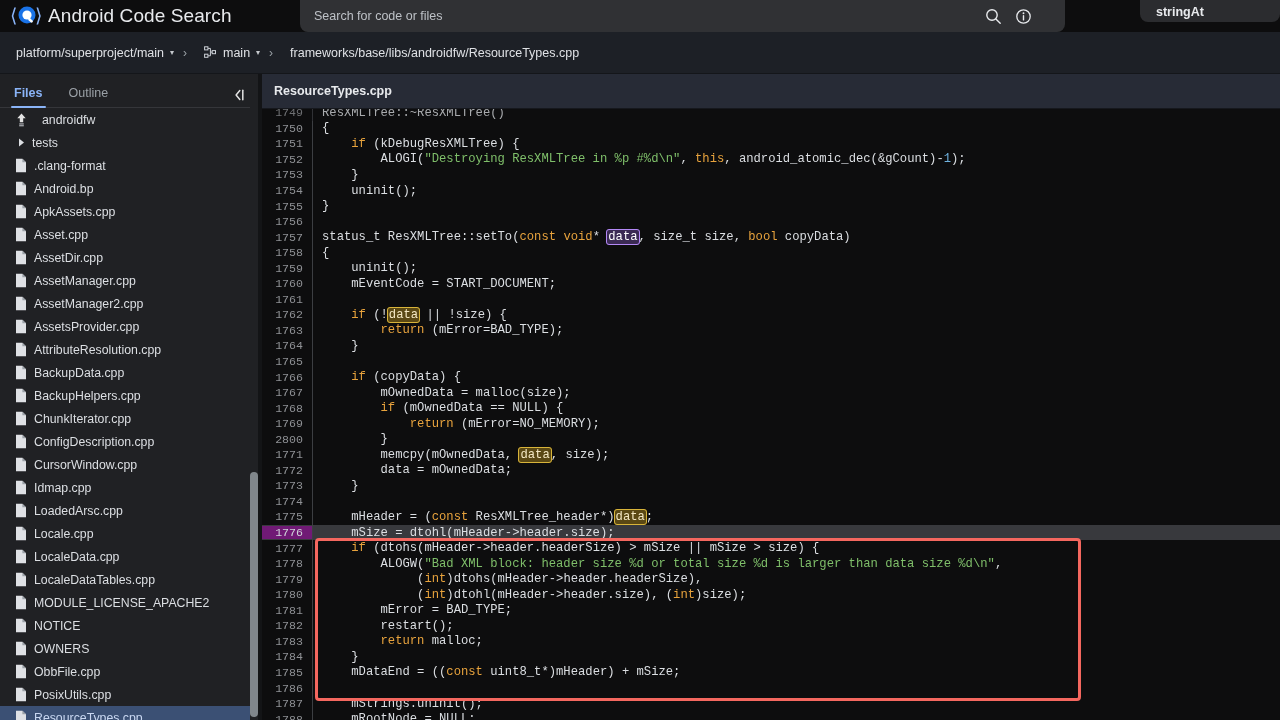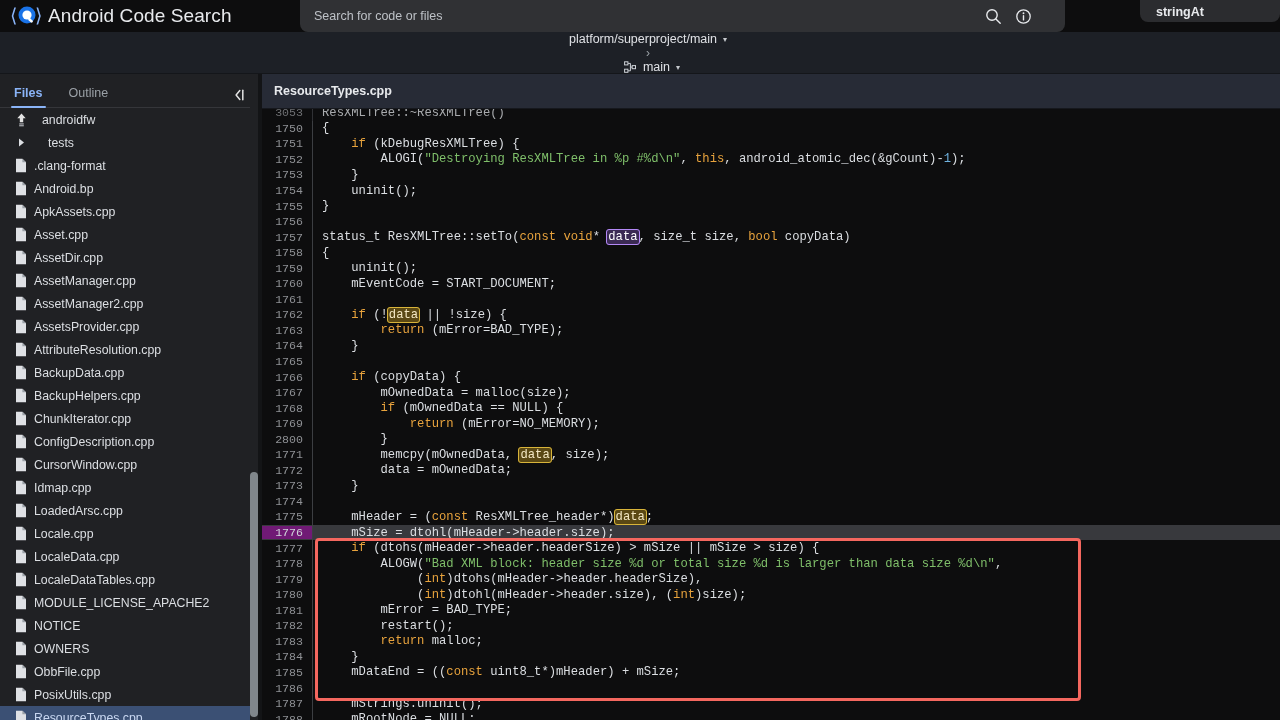--- a/index.html
+++ b/index.html
@@ -58,21 +58,20 @@
   #stringat-popup span { font-size: 12.5px; font-weight: bold; color: #e8eaed; }
 
   
   #breadcrumb {
     position: absolute; top: 32px; left: 0;
     width: 1280px; height: 42px;
     background: #1d2026;
     display: flex; align-items: center;
     padding-left: 16px;
     border-bottom: 1px solid #14161a;
-    flex-direction: column;
   }
   .crumb { display: flex; align-items: center; font-size: 12.5px; color: #dfe1e5; white-space: nowrap; cursor: pointer; }
   .crumb-sep { margin: 0 9px; color: #9aa0a6; font-size: 12px; }
   .caret { margin-left: 6px; font-size: 8px; color: #c5c8cc; }
   .branch-ico { margin-right: 6px; display:inline-flex; }
 
   
   #sidebar {
     position: absolute; top: 74px; left: 0;
     width: 258px; height: 646px;
@@ -290,21 +289,21 @@
           </svg>
         </span>
         <span class="tw" style="margin-left: 10px;">androidfw</span>
       </div>
       <div class="tree-row">
         <span class="tree-ico">
           <svg width="11" height="11" viewBox="0 0 11 11">
             <path d="M3 1.6 L8 5.5 L3 9.4 Z" fill="#dcdfe3"></path>
           </svg>
         </span>
-        <span class="tw" style="margin-left: 16px;">tests</span>
+        <span class="tw" style="margin-left: 0px;">tests</span>
       </div>
       <div class="tree-row">
         <span class="tree-ico">
           <svg width="12" height="15" viewBox="0 0 12 15">
             <path d="M1 0.8 H7.4 L11 4.3 V14.2 H1 Z" fill="#dfe1e5"></path>
             <path d="M7.4 0.8 L11 4.3 H7.4 Z" fill="#9aa0a6"></path>
           </svg>
         </span>
         <span class="tw">.clang-format</span>
       </div>
@@ -530,21 +529,21 @@
 <div id="tree-scroll-track"></div>
 <div id="tree-scroll-thumb"></div>
 <div id="divider"></div>
 
 <div id="content">
   <div id="file-header">
     <span>ResourceTypes.cpp</span>
   </div>
   <div id="code-scroll">
     <div id="code-inner">
-        <div class="code-line" style="opacity: 0.75;"><span class="ln">3053</span><span class="gutter-edge"></span><span class="src"><span>ResXMLTree::~ResXMLTree()</span></span></div>
+        <div class="code-line" style="opacity: 0.75;"><span class="ln">1749</span><span class="gutter-edge"></span><span class="src"><span>ResXMLTree::~ResXMLTree()</span></span></div>
         <div class="code-line"><span class="ln">1750</span><span class="gutter-edge"></span><span class="src"><span>{</span></span></div>
         <div class="code-line"><span class="ln">1751</span><span class="gutter-edge"></span><span class="src"><span>    </span><span class="kw">if</span><span> (kDebugResXMLTree) {</span></span></div>
         <div class="code-line"><span class="ln">1752</span><span class="gutter-edge"></span><span class="src"><span>        ALOGI(</span><span class="str">"Destroying ResXMLTree in %p #%d\n"</span><span>, </span><span class="kw">this</span><span>, android_atomic_dec(&amp;gCount)-</span><span class="num">1</span><span>);</span></span></div>
         <div class="code-line"><span class="ln">1753</span><span class="gutter-edge"></span><span class="src"><span>    }</span></span></div>
         <div class="code-line"><span class="ln">1754</span><span class="gutter-edge"></span><span class="src"><span>    uninit();</span></span></div>
         <div class="code-line"><span class="ln">1755</span><span class="gutter-edge"></span><span class="src"><span>}</span></span></div>
         <div class="code-line"><span class="ln">1756</span><span class="gutter-edge"></span><span class="src"><span></span></span></div>
         <div class="code-line"><span class="ln">1757</span><span class="gutter-edge"></span><span class="src"><span>status_t ResXMLTree::setTo(</span><span class="kw">const</span><span> </span><span class="kw">void</span><span>* </span><span class="tok-purple">data</span><span>, size_t size, </span><span class="kw">bool</span><span> copyData)</span></span></div>
         <div class="code-line"><span class="ln">1758</span><span class="gutter-edge"></span><span class="src"><span>{</span></span></div>
         <div class="code-line"><span class="ln">1759</span><span class="gutter-edge"></span><span class="src"><span>    uninit();</span></span></div>

